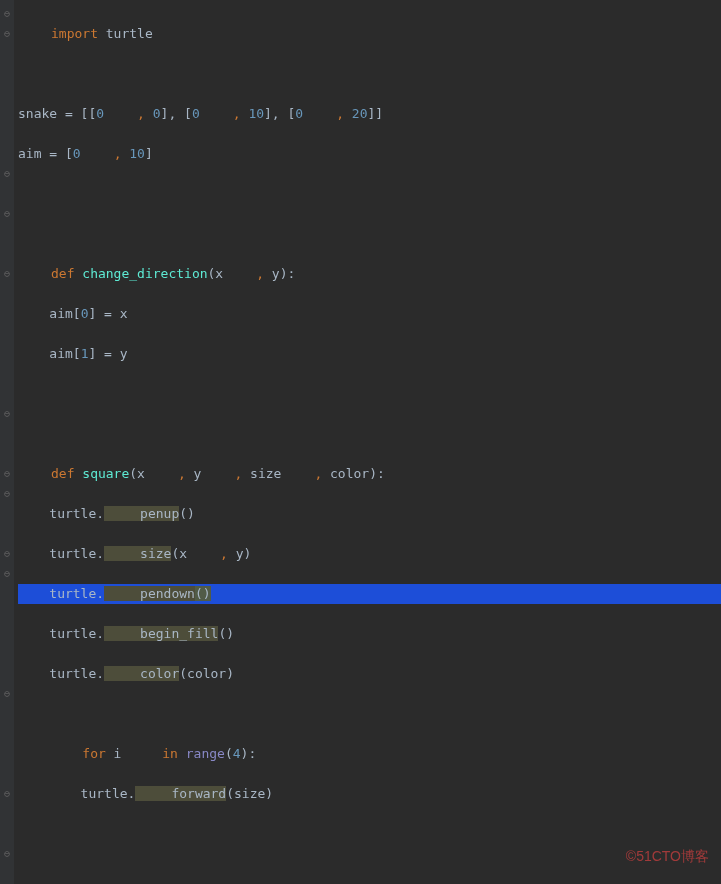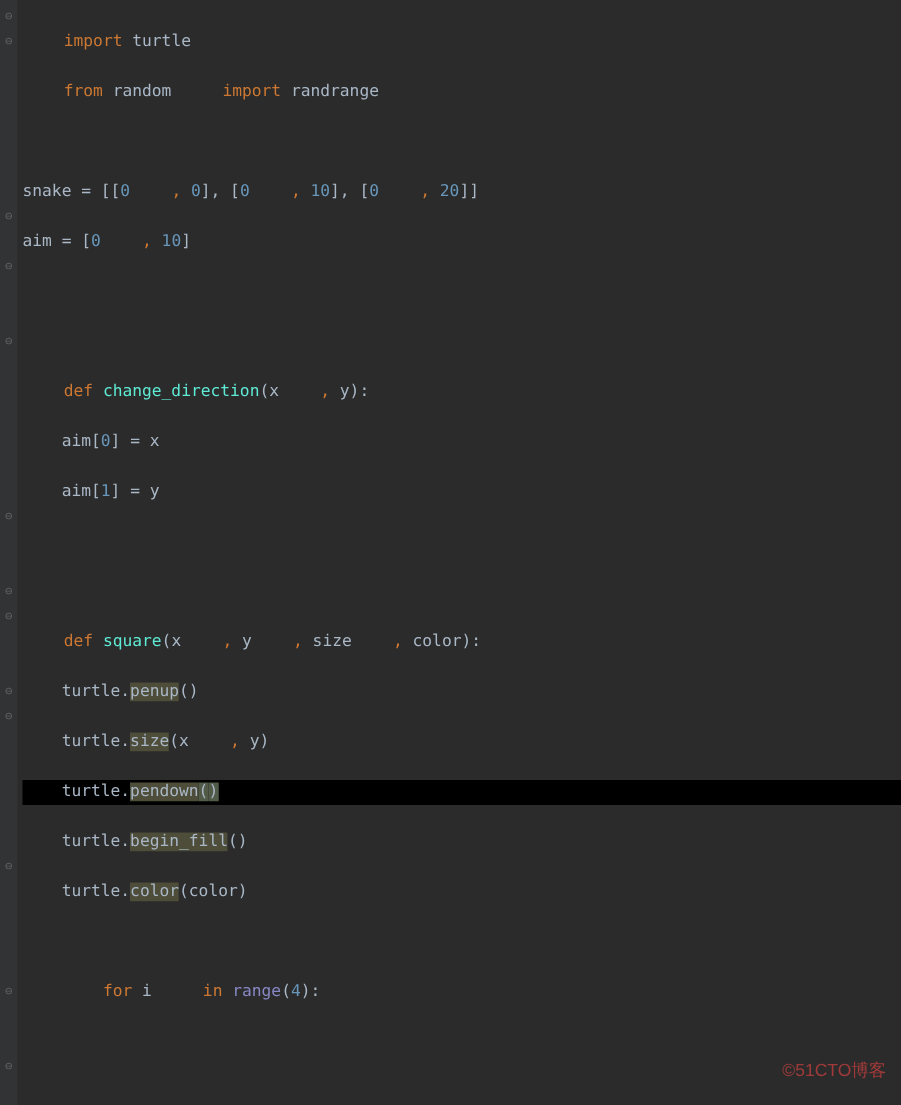--- a/index.html
+++ b/index.html
@@ -31,26 +31,26 @@
     text-align: center;
     line-height: 20px;
     cursor: pointer;
   }
   .code {
     flex: 1;
     padding: 4px 0 0 4px;
     white-space: pre;
   }
   .line { height: 20px; }
-  .line.hl { background: #000000; }
+  .line.hl { background: #1d4ed8; }
   .kw { color: #cc7832; margin-left: 33px; }
   .def { color: #5eead4; }
   .num { color: #6897bb; }
   .builtin { color: #8888c6; }
-  .method-hl { background: #4d4d3a; }
+  .method-hl { background: #4d4d3a; padding-left: 36px; }
   .watermark {
     position: absolute;
     right: 12px;
     bottom: 18px;
     color: #ef4444;
     font-family: sans-serif;
     font-size: 14px;
     opacity: 0.6;
     pointer-events: none;
   }
@@ -103,39 +103,39 @@
     <div class="gutter-mark">⊖</div>
     <div class="gutter-mark"></div>
     <div class="gutter-mark"></div>
     <div class="gutter-mark">⊖</div>
     <div class="gutter-mark"></div>
 
   </div>
 
   <div class="code">
 <div class="line"><span class="kw">import</span><span> turtle</span></div>
-<div class="line"><span class="kw">from</span><span> random </span><span class="kw">import</span><span> randrange</span></div>
 <div class="line"></div>
 <div class="line"><span>snake = [[</span><span class="num">0</span><span class="kw">, </span><span class="num">0</span><span>], [</span><span class="num">0</span><span class="kw">, </span><span class="num">10</span><span>], [</span><span class="num">0</span><span class="kw">, </span><span class="num">20</span><span>]]</span></div>
 <div class="line"><span>aim = [</span><span class="num">0</span><span class="kw">, </span><span class="num">10</span><span>]</span></div>
 <div class="line"></div>
 <div class="line"></div>
 <div class="line"><span class="kw">def </span><span class="def">change_direction</span><span>(x</span><span class="kw">,</span><span> y):</span></div>
 <div class="line"><span>    aim[</span><span class="num">0</span><span>] = x</span></div>
 <div class="line"><span>    aim[</span><span class="num">1</span><span>] = y</span></div>
 <div class="line"></div>
 <div class="line"></div>
 <div class="line"><span class="kw">def </span><span class="def">square</span><span>(x</span><span class="kw">,</span><span> y</span><span class="kw">,</span><span> size</span><span class="kw">,</span><span> color):</span></div>
 <div class="line"><span>    turtle.</span><span class="method-hl">penup</span><span>()</span></div>
 <div class="line"><span>    turtle.</span><span class="method-hl">size</span><span>(x</span><span class="kw">,</span><span> y)</span></div>
 <div class="line hl"><span>    turtle.</span><span class="method-hl">pendown</span><span class="caret-hl">(</span><span class="caret-hl">)</span></div>
 <div class="line"><span>    turtle.</span><span class="method-hl">begin_fill</span><span>()</span></div>
 <div class="line"><span>    turtle.</span><span class="method-hl">color</span><span>(color)</span></div>
 <div class="line"></div>
 <div class="line"><span>    </span><span class="kw">for</span><span> i </span><span class="kw">in</span><span> </span><span class="builtin">range</span><span>(</span><span class="num">4</span><span>):</span></div>
+<div class="line"><span>        turtle.</span><span class="method-hl">forward</span><span>(size)</span></div>
 
 
 
 
 
 
 
 
 
 

